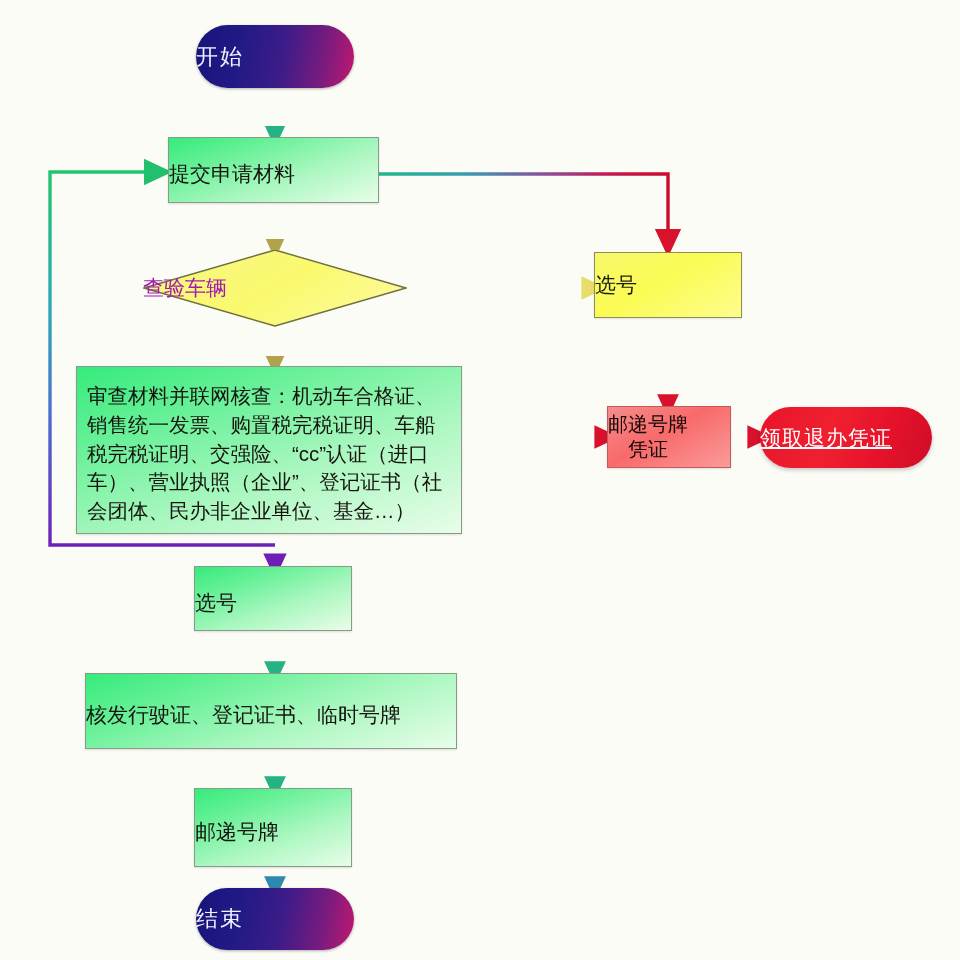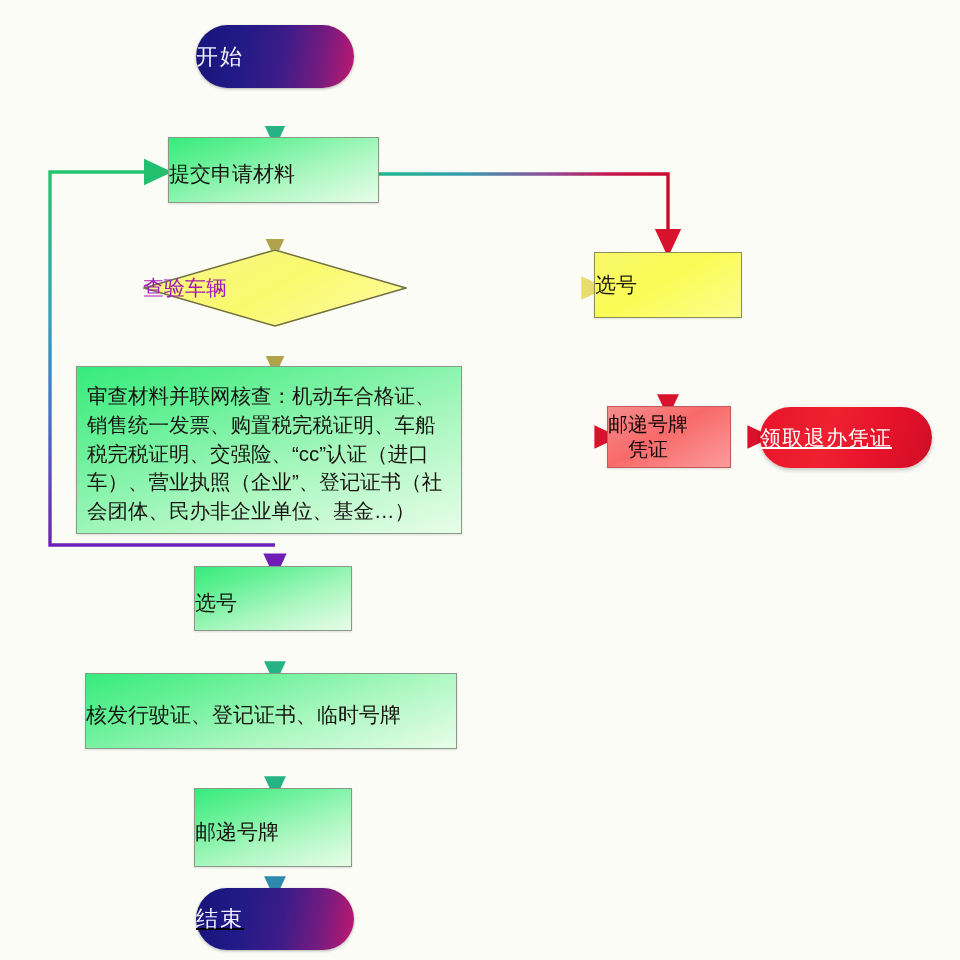--- a/index.html
+++ b/index.html
@@ -219,17 +219,17 @@
   </div>
 
   <div class="node proc" style="left:85px;top:673px;width:372px;height:76px;">
     <span class="label">核发行驶证、登记证书、临时号牌</span>
   </div>
 
   <div class="node proc" style="left:194px;top:788px;width:158px;height:79px;">
     <span class="label">邮递号牌</span>
   </div>
 
-  <div class="node pill" style="left:196px;top:888px;width:158px;height:62px;text-decoration:underline;">
+  <div class="node pill" style="left:196px;top:888px;width:158px;height:62px;">
     <span class="label">结束</span>
   </div>
 
 </div>
 
 </body></html>

